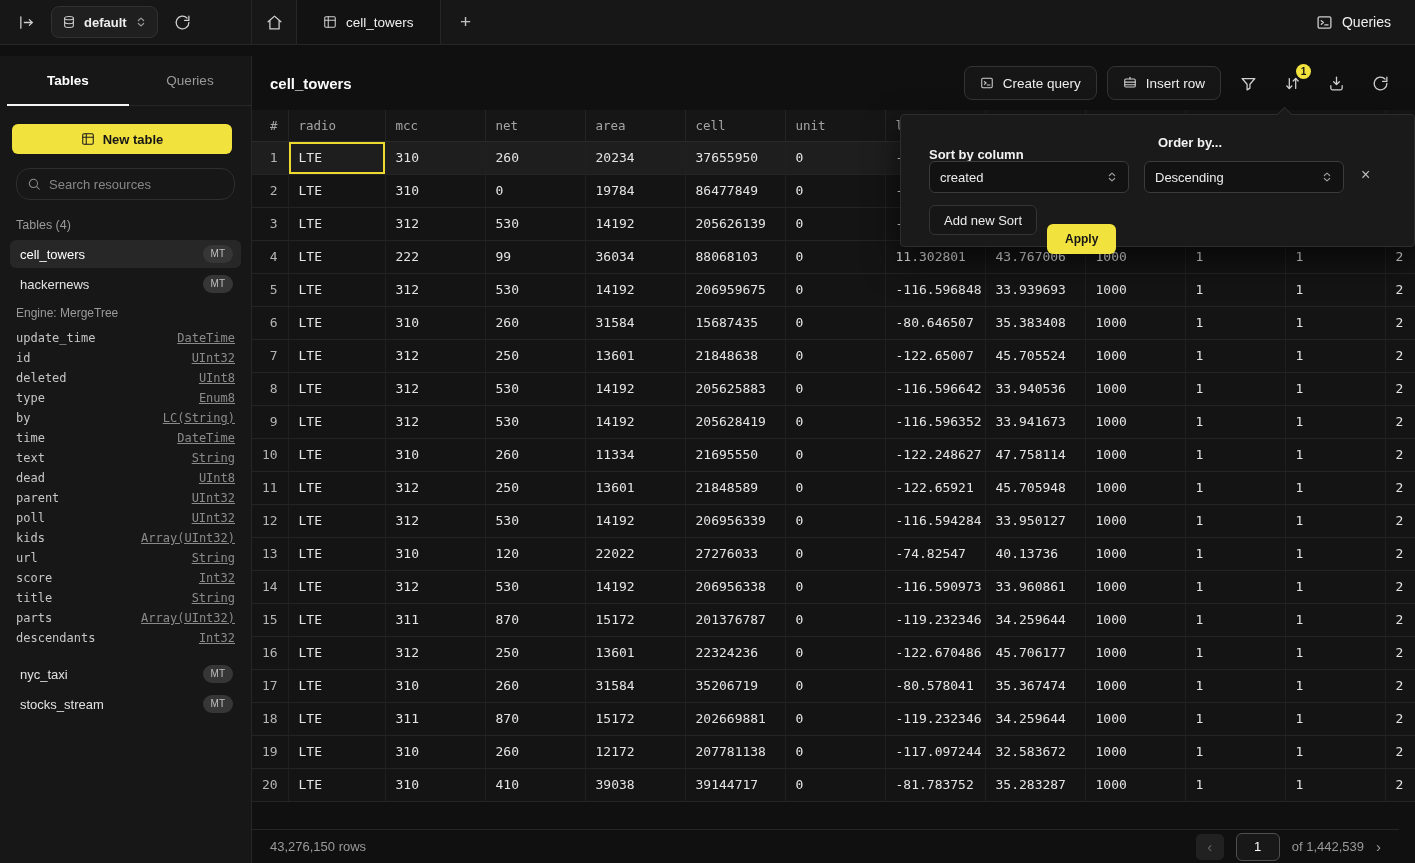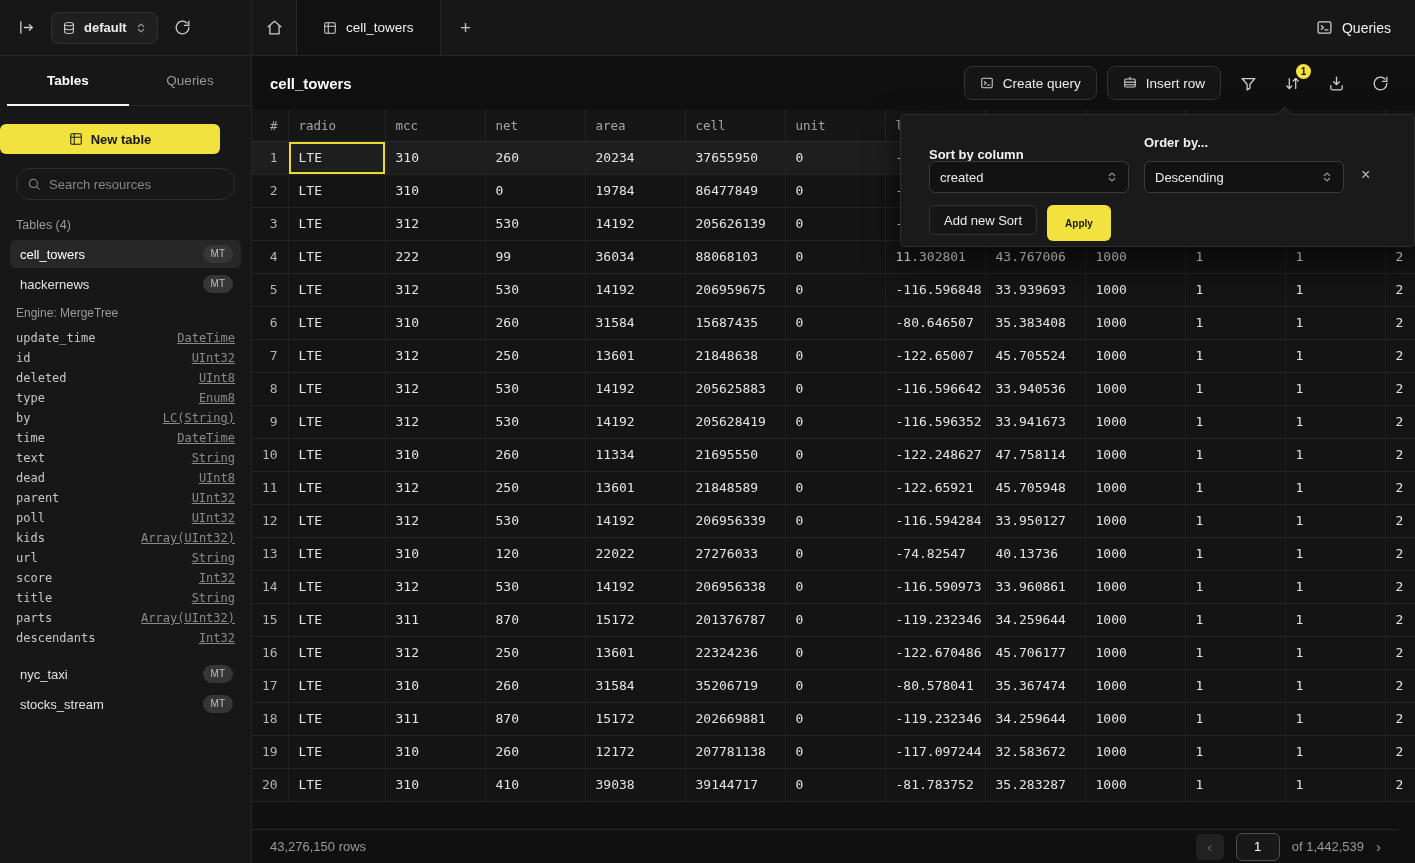--- a/index.html
+++ b/index.html
@@ -9,39 +9,39 @@
   :root {
     --panel:#171717; --border:#262626; --yellow:#f2e23d; --muted:#9a9a9a;
     --mono:"DejaVu Sans Mono", monospace;
   }
   svg.ic { width:17px; height:17px; stroke:#cfcfcf; fill:none; stroke-width:1.8; stroke-linecap:round; stroke-linejoin:round; display:block; }
   svg.ic.sm { width:14px; height:14px; }
   svg.ic.dark { stroke:#1c1c1c; }
   button { font-family:inherit; cursor:pointer; }
 
   
-  .topbar { position:absolute; top:0; left:0; right:0; height:56px; background:var(--panel); border-bottom:1px solid var(--border); display:flex; align-items:stretch; }
+  .topbar { position:absolute; top:0; left:0; right:0; height:45px; background:var(--panel); border-bottom:1px solid var(--border); display:flex; align-items:stretch; }
   .topbar-left { flex:0 0 252px; display:flex; align-items:center; gap:12px; padding:0 14px; border-right:1px solid var(--border); }
   .ghost-btn { background:none; border:none; padding:4px; display:flex; align-items:center; }
   .db-select { display:flex; align-items:center; gap:8px; height:32px; padding:0 10px; background:#1f1f1f; border:1px solid #313131; border-radius:8px; color:#ededed; font-size:13px; font-weight:700; }
   .updown { width:12px; height:12px; stroke:#9a9a9a; fill:none; stroke-width:1.6; stroke-linecap:round; stroke-linejoin:round; }
   .topbar-tabs { display:flex; align-items:stretch; }
   .home-btn { width:44px; background:none; border:none; display:flex; align-items:center; justify-content:center; }
   .tab { display:flex; align-items:center; gap:9px; padding:0 26px; background:#121212; border-left:1px solid var(--border); border-right:1px solid var(--border); font-size:13.5px; color:#f0f0f0; }
   .plus-btn { width:50px; background:none; border:none; color:#c0c0c0; font-size:19px; }
   .topbar-right { margin-left:auto; display:flex; align-items:center; padding-right:24px; }
   .queries-btn { display:flex; align-items:center; gap:9px; background:none; border:none; color:#f0f0f0; font-size:14px; }
 
   
   .sidebar { position:absolute; top:56px; left:0; width:252px; bottom:0; background:var(--panel); border-right:1px solid var(--border); overflow:hidden; }
   .side-tabs { height:50px; display:flex; border-bottom:1px solid var(--border);margin-left:7px; }
   .side-tab { flex:1; background:none; border:none; font-size:13.5px; color:var(--muted); position:relative; }
   .side-tab.active { color:#ffffff; font-weight:700; }
   .side-tab.active::after { content:""; position:absolute; left:0; right:0; bottom:-1px; height:2px; background:#f5f5f5; }
-  .new-table-btn { margin:18px 0 0; width:220px; height:30px; background:var(--yellow); color:#161616; border:none; border-radius:6px; font-size:13px; font-weight:700; display:flex; align-items:center; justify-content:center; gap:8px; }
+  .new-table-btn { margin:18px 12px 0; width:220px; height:30px; background:var(--yellow); color:#161616; border:none; border-radius:6px; font-size:13px; font-weight:700; display:flex; align-items:center; justify-content:center; gap:8px; }
   .search-box { margin:14px 16px 0; height:32px; border:1px solid #2e2e2e; border-radius:14px; display:flex; align-items:center; gap:8px; padding:0 10px; }
   .search-box svg { flex:0 0 auto; }
   .search-box input { background:transparent; border:none; outline:none; color:#ddd; font-size:13px; width:100%; font-family:inherit; }
   .search-box input::placeholder { color:#878787; }
   .section-label { margin:18px 16px 8px; font-size:12.5px; color:var(--muted); }
   .side-item { margin:2px 10px; padding:0 8px 0 10px; height:28px; border-radius:6px; display:flex; align-items:center; justify-content:space-between; font-size:13px; color:#e2e2e2; }
   .side-item.selected { background:#272727; color:#ffffff; }
   .mt-badge { background:#363636; color:#bfbfbf; font-size:10px; line-height:1; padding:4px 8px; border-radius:9px; }
   .engine-line { margin:8px 16px 8px; font-size:12px; color:var(--muted); }
   .col-list { margin:0 16px 12px; font-family:var(--mono); font-size:12px; }
@@ -66,28 +66,28 @@
   th.num, td.num { text-align:right; }
   td.num { color:#b5b5b5; }
   tr.active td { background:#1e1e1e; }
   td.sel { box-shadow: inset 0 0 0 2px #ecd92f; }
 
   
   .sort-popup { position:absolute; top:58px; right:0; width:515px; height:133px; background:#1a1a1a; border:1px solid #2d2d2d; border-radius:4px; box-shadow:0 14px 34px rgba(0,0,0,.6); z-index:5; }
   .sort-popup::before { content:""; position:absolute; top:-6px; left:378px; width:10px; height:10px; background:#1a1a1a; border-left:1px solid #2d2d2d; border-top:1px solid #2d2d2d; transform:rotate(45deg); }
   .popup-label { position:absolute; top:20px; font-size:13px; font-weight:700; color:#f2f2f2; }
   .popup-label.l1 { left:28px;margin-top:12px; }
-  .popup-label.l2 { left:243px; }
+  .popup-label.l2 { left:257px; }
   .select { position:absolute; top:46px; height:32px; width:200px; background:#121212; border:1px solid #3b3b3b; border-radius:6px; display:flex; align-items:center; justify-content:space-between; padding:0 10px; font-size:13px; color:#ececec; }
   .select.s1 { left:28px; }
   .select.s2 { left:243px; }
   .popup-close { position:absolute; top:52px; left:460px; background:none; border:none; color:#bdbdbd; font-size:16px; line-height:1; }
   .popup-buttons { position:absolute; top:90px; left:28px; display:flex; gap:10px; }
   .btn-dark { height:30px; padding:0 14px; background:#161616; border:1px solid #343434; border-radius:6px; color:#ececec; font-size:13px; }
-  .btn-yellow { height:36px; padding:0 18px; background:var(--yellow); border:none; border-radius:6px; color:#161616; font-size:10px; font-weight:700; }
+  .btn-yellow { height:30px; padding:0 18px; background:var(--yellow); border:none; border-radius:6px; color:#161616; font-size:12px; font-weight:700;margin-top:19px; }
 
   
   .footer { position:absolute; bottom:0; left:0; right:16px; height:34px; border-top:1px solid var(--border); background:#101010; display:flex; align-items:center; padding:0 18px; }
   .rows-label { color:var(--muted); font-size:13px; }
   .pager { margin-left:auto; display:flex; align-items:center; gap:12px; }
   .pager-prev { width:28px; height:26px; background:#212121; border:none; border-radius:5px; color:#666; font-size:15px; }
   .page-input { width:44px; height:28px; background:#181818; border:1px solid #4f4f4f; border-radius:6px; color:#fff; text-align:center; font-size:13px; font-family:inherit; }
   .of-label { color:var(--muted); font-size:13px; }
   .pager-next { background:none; border:none; color:#9d9d9d; font-size:15px; }
 </style>

